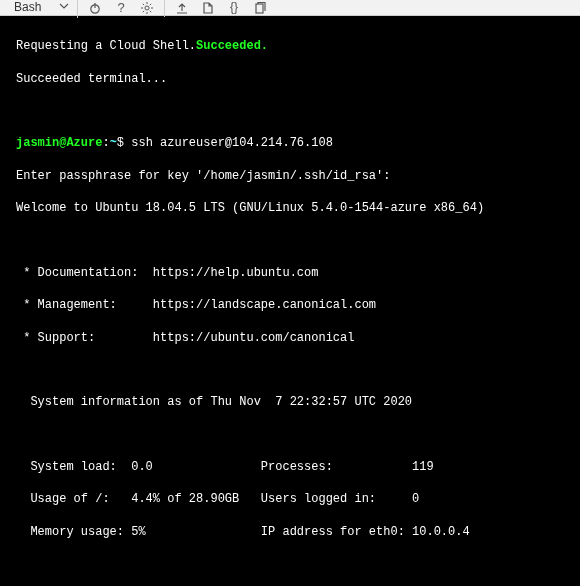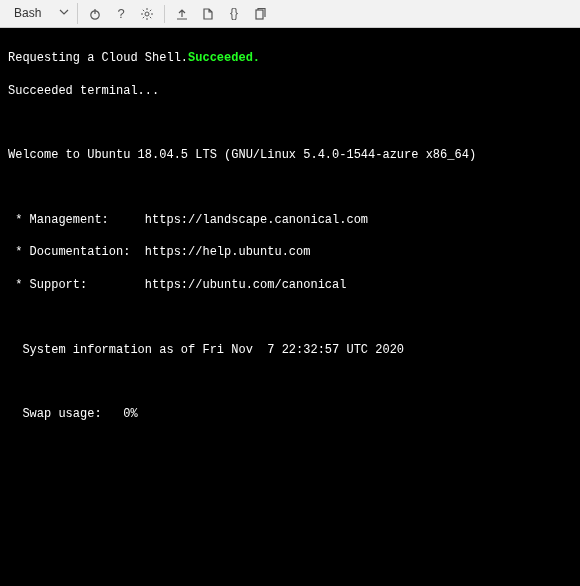--- a/index.html
+++ b/index.html
@@ -7,21 +7,21 @@
       font-family: Consolas, "Courier New", monospace;
       font-size: 12px;
       background: #000;
       color: #fff;
       width: 580px;
       height: 586px;
       overflow: hidden;
       line-height: 1.35;
     }
     .toolbar {
-      height: 28px;
+      height: 16px;
       background: #f2f2f2;
       border-bottom: 1px solid #ccc;
       display: flex;
       align-items: center;
       padding: 0 6px;
       gap: 8px;
       color: #333;
       font-family: "Segoe UI", Arial, sans-serif;
       font-size: 12px;
     }
@@ -48,21 +48,21 @@
       justify-content: center;
       cursor: pointer;
       color: #555;
     }
     .tb-btn svg { stroke: #555; }
     .terminal {
       padding: 6px 8px;
       white-space: pre;
       font-family: Consolas, "Courier New", monospace;
     }
-    .line { min-height: 16px; }
+    .line { min-height: 16px; margin-left: 8px; }
     .bgreen { color: #22ff22; font-weight: bold; }
     .cyan   { color: #55ffff; font-weight: bold; }
     .white  { color: #ffffff; }
   </style>
 </head>
 <body>
 
 <div class="toolbar">
   <div class="shell-select">
     <span>Bash</span>
@@ -106,29 +106,33 @@
         <rect x="3" y="3" width="7" height="9" stroke="#555" stroke-width="1.2"></rect>
         <path d="M5 3V1.5h7V10" stroke="#555" stroke-width="1.2"></path>
       </svg>
   </div>
 </div>
 
 <div class="terminal">
 <div class="line"><span class="white">Requesting a Cloud Shell.</span><span class="bgreen">Succeeded.</span></div>
 <div class="line white">Succeeded terminal...</div>
 <div class="line">&nbsp;</div>
+<div class="line"><span class="bgreen">jasmin@Azure</span><span class="white">:</span><span class="cyan">~</span><span class="white">$ </span><span class="white">ssh azureuser@104.214.76.108</span></div>
+<div class="line white">Enter passphrase for key '/home/jasmin/.ssh/id_rsa':</div>
 <div class="line white">Welcome to Ubuntu 18.04.5 LTS (GNU/Linux 5.4.0-1544-azure x86_64)</div>
 <div class="line">&nbsp;</div>
+<div class="line white"> * Documentation:  https://help.ubuntu.com</div>
 <div class="line white"> * Management:     https://landscape.canonical.com</div>
-<div class="line white"> * Documentation:  https://help.ubuntu.com</div>
 <div class="line white"> * Support:        https://ubuntu.com/canonical</div>
 <div class="line">&nbsp;</div>
-<div class="line white">  System information as of Fri Nov  7 22:32:57 UTC 2020</div>
+<div class="line white">  System information as of Thu Nov  7 22:32:57 UTC 2020</div>
 <div class="line">&nbsp;</div>
-<div class="line white">  Swap usage:   0%</div>
+<div class="line white">  System load:  0.0               Processes:           119</div>
+<div class="line white">  Usage of /:   4.4% of 28.90GB   Users logged in:     0</div>
+<div class="line white">  Memory usage: 5%                IP address for eth0: 10.0.0.4</div>
 
 
 
 
 
 
 
 
 
 

